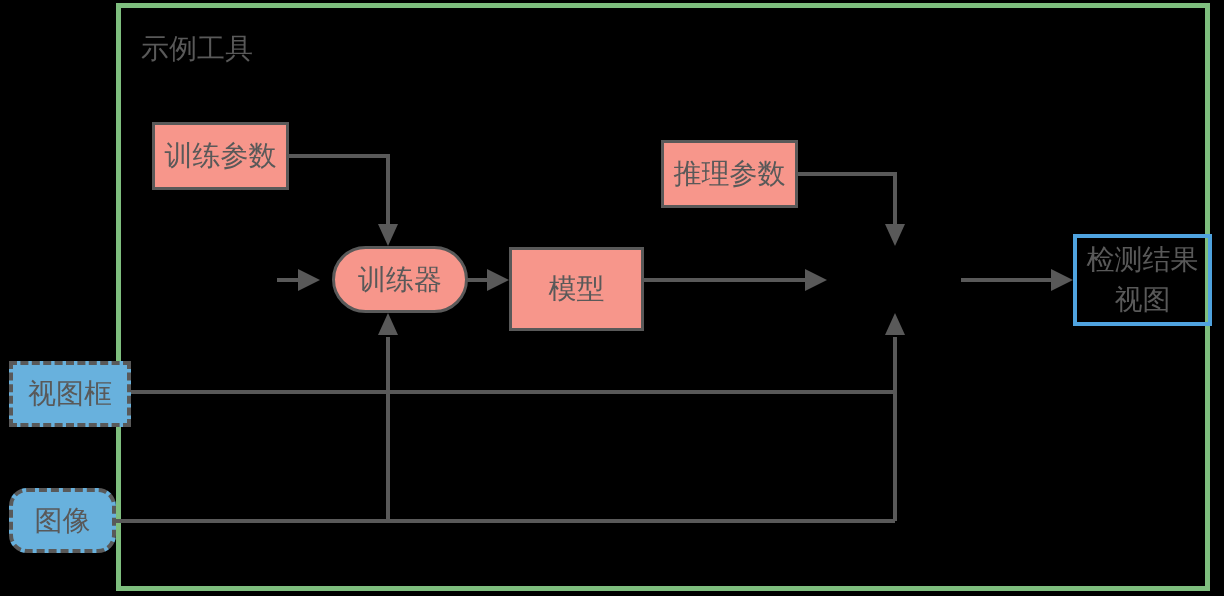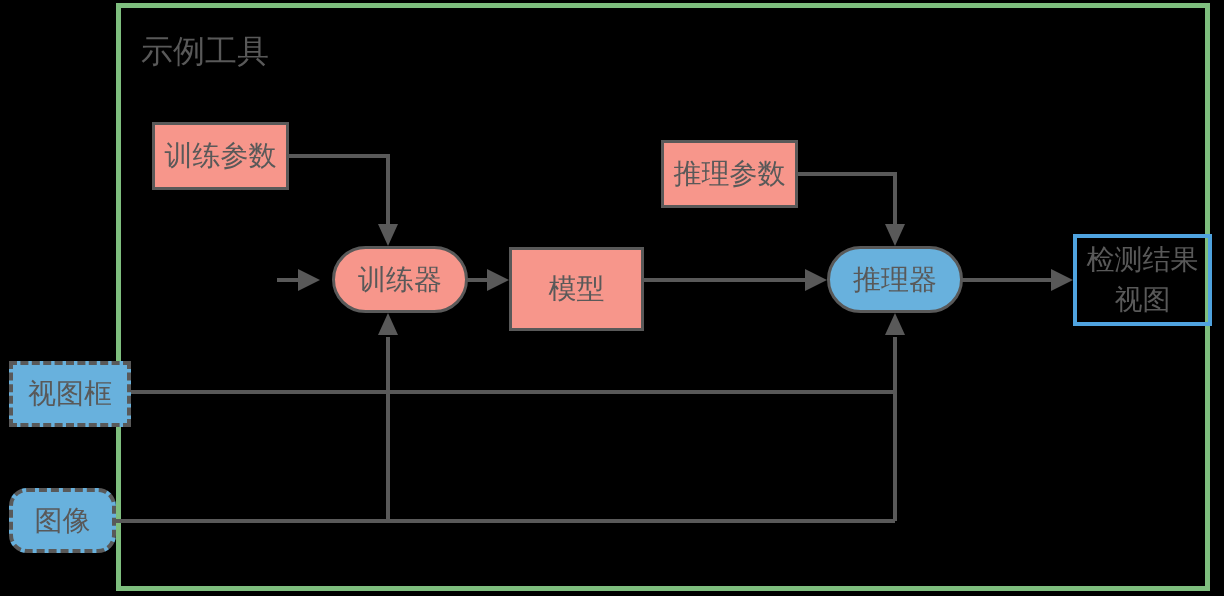--- a/index.html
+++ b/index.html
@@ -24,21 +24,21 @@
     position: absolute;
     left: 116px; top: 3px;
     width: 1094px; height: 588px;
     border: 5px solid var(--frame-border);
     box-sizing: border-box;
     z-index: 1;
   }
   .diagram-title {
     position: absolute;
     left: 141px; top: 30px;
-    font-size: 32px;
+    font-size: 28px;
     color: var(--text);
     z-index: 3;
     white-space: nowrap;
   }
   svg.connectors {
     position: absolute;
     left: 0; top: 0;
     z-index: 2;
   }
   svg.connectors path {
@@ -129,23 +129,20 @@
   </div>
 
   <div class="node pink n-model">
     <span>模型</span>
   </div>
 
   <div class="node pink n-infer-params">
     <span>推理参数</span>
   </div>
 
-  <div class="node blue stadium n-inferencer">
-    <span>推理器</span>
-  </div>
 
   <div class="node outline n-result-view">
     <span>检测结果</span>
     <span>视图</span>
   </div>
 
   <div class="node dashed n-view-frame">
     <span>视图框</span>
   </div>
 

